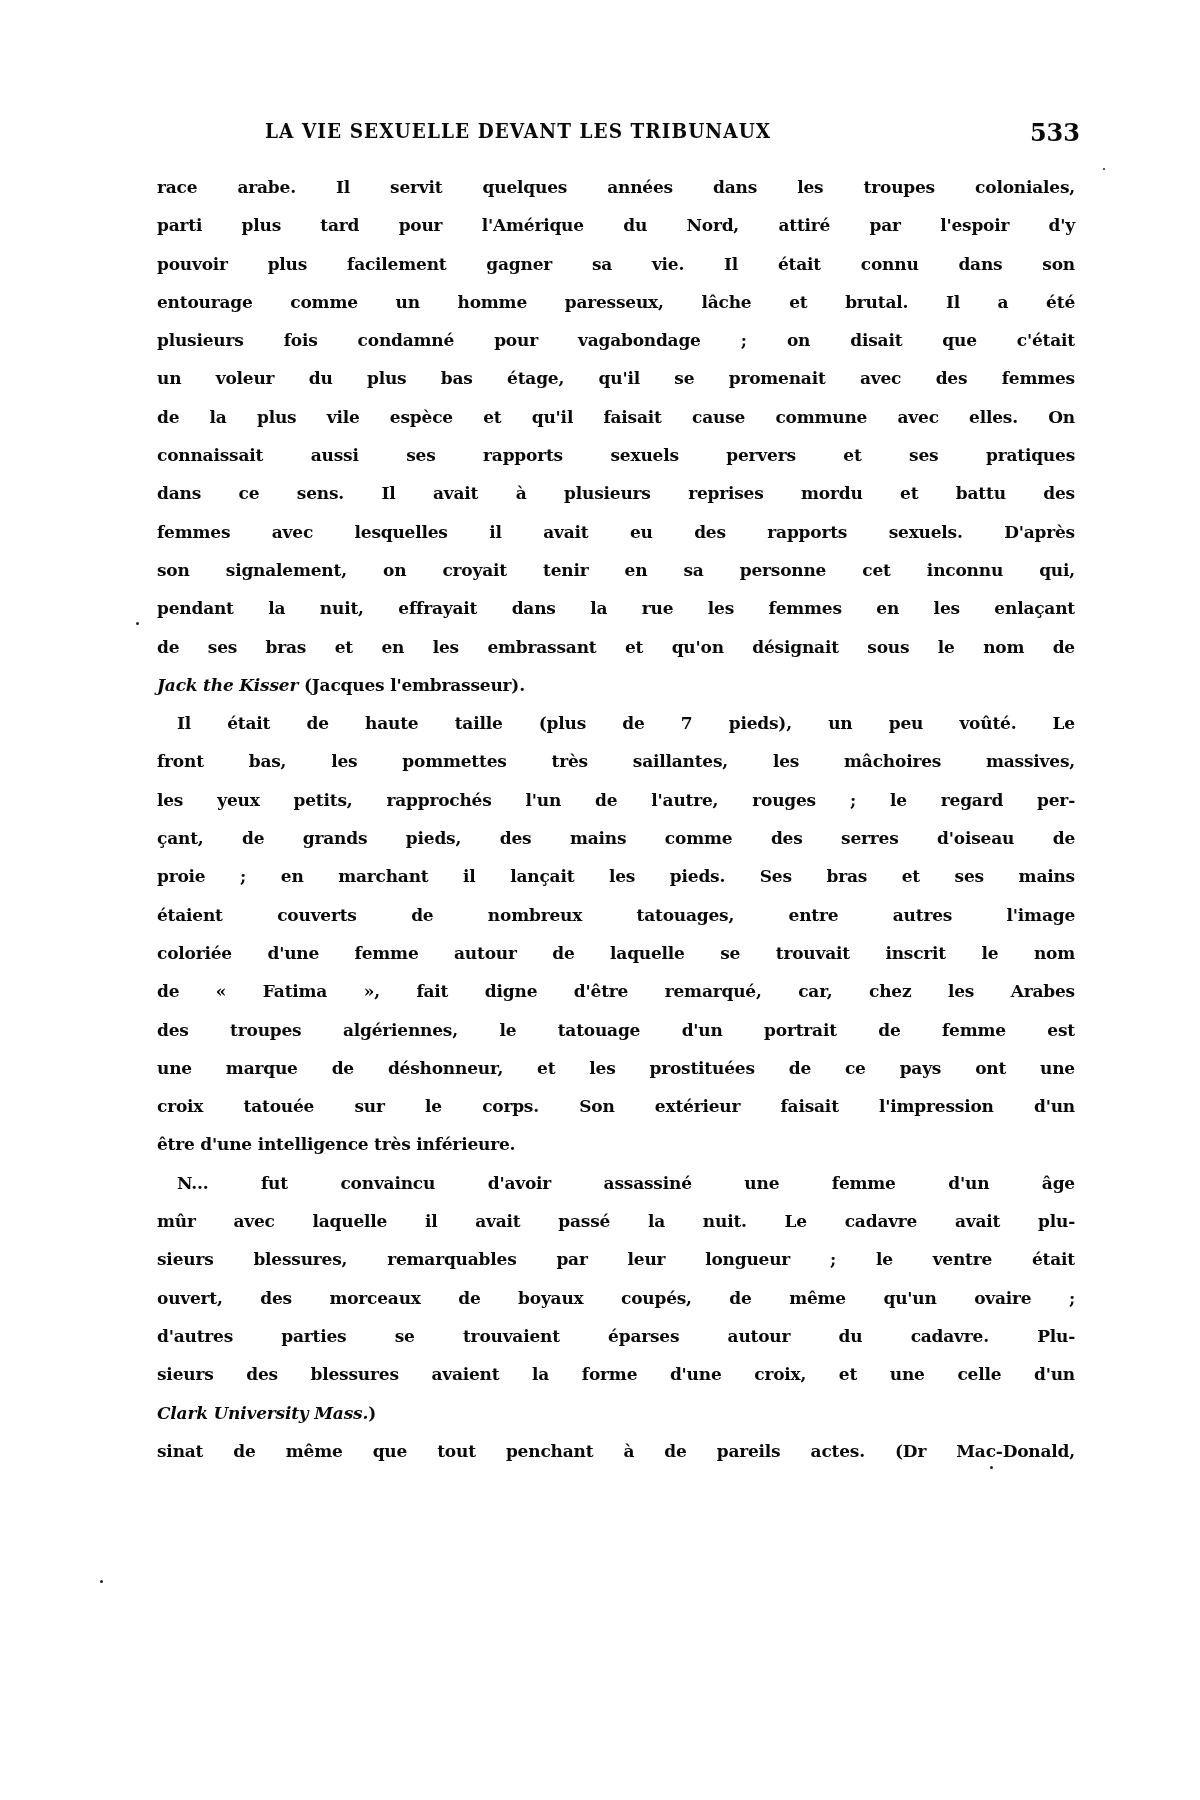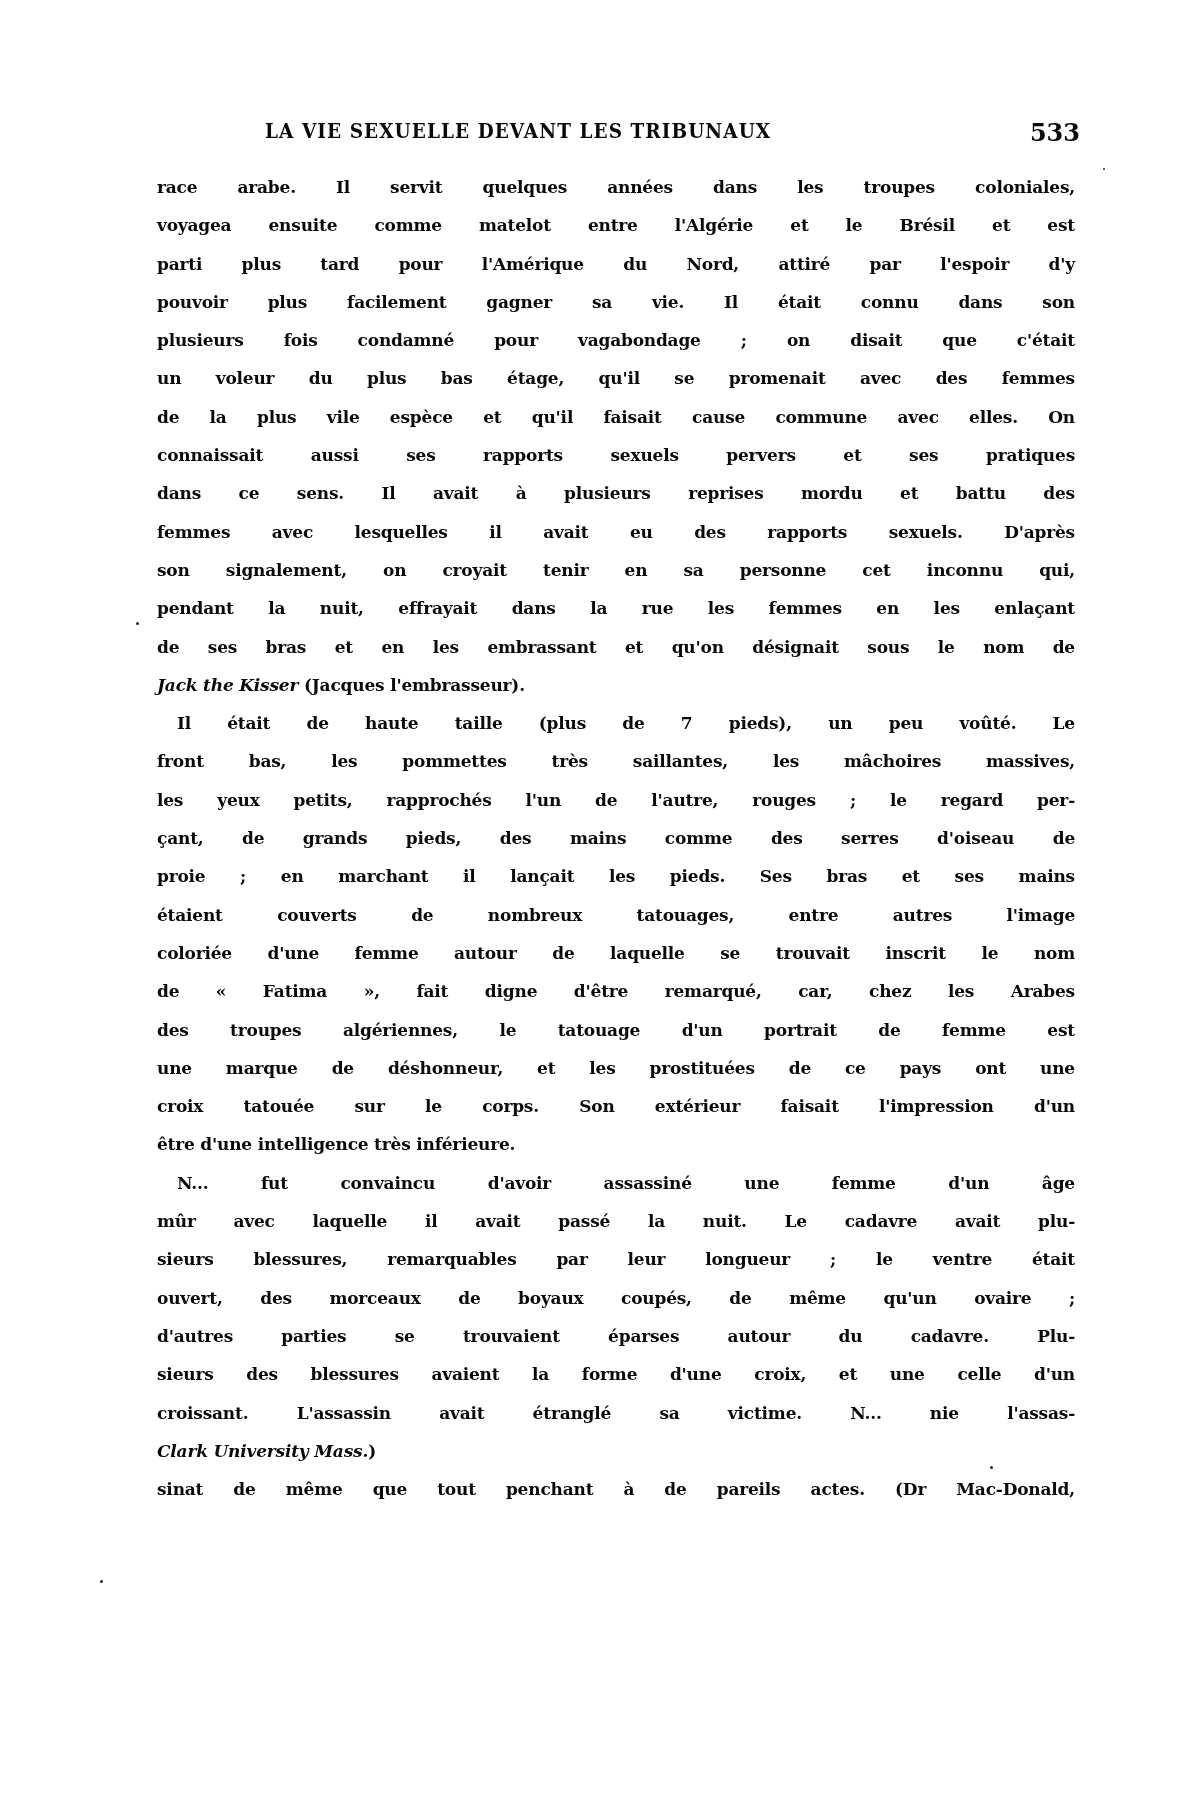--- a/index.html
+++ b/index.html
@@ -88,23 +88,23 @@
 
   <div class="running-head">
     <span class="running-title">LA VIE SEXUELLE DEVANT LES TRIBUNAUX</span>
     <span class="page-number">533</span>
   </div>
 
   <div class="body-text">
 
     <div>
       <span class="line">race arabe. Il servit quelques années dans les troupes coloniales,</span>
-      <span class="line">voyagea ensuite comme matelot entre l'Algérie et le Brésil et est</span>
       <span class="line">parti plus tard pour l'Amérique du Nord, attiré par l'espoir d'y</span>
       <span class="line">pouvoir plus facilement gagner sa vie. Il était connu dans son</span>
+      <span class="line">entourage comme un homme paresseux, lâche et brutal. Il a été</span>
       <span class="line">plusieurs fois condamné pour vagabondage ; on disait que c'était</span>
       <span class="line">un voleur du plus bas étage, qu'il se promenait avec des femmes</span>
       <span class="line">de la plus vile espèce et qu'il faisait cause commune avec elles. On</span>
       <span class="line">connaissait aussi ses rapports sexuels pervers et ses pratiques</span>
       <span class="line">dans ce sens. Il avait à plusieurs reprises mordu et battu des</span>
       <span class="line">femmes avec lesquelles il avait eu des rapports sexuels. D'après</span>
       <span class="line">son signalement, on croyait tenir en sa personne cet inconnu qui,</span>
       <span class="line">pendant la nuit, effrayait dans la rue les femmes en les enlaçant</span>
       <span class="line">de ses bras et en les embrassant et qu'on désignait sous le nom de</span>
       <span class="line last"><span class="ital">Jack the Kisser</span><span> (Jacques l'embrasseur).</span></span>
@@ -125,21 +125,20 @@
       <span class="line last">être d'une intelligence très inférieure.</span>
     </div>
 
     <div>
       <span class="line indent">N... fut convaincu d'avoir assassiné une femme d'un âge</span>
       <span class="line">mûr avec laquelle il avait passé la nuit. Le cadavre avait plu-</span>
       <span class="line">sieurs blessures, remarquables par leur longueur ; le ventre était</span>
       <span class="line">ouvert, des morceaux de boyaux coupés, de même qu'un ovaire ;</span>
       <span class="line">d'autres parties se trouvaient éparses autour du cadavre. Plu-</span>
       <span class="line">sieurs des blessures avaient la forme d'une croix, et une celle d'un</span>
-      <span class="line">croissant. L'assassin avait étranglé sa victime. N... nie l'assas-</span>
       <span class="line last"><span class="ital">Clark University Mass.</span><span>)</span></span>
       <span class="line">sinat de même que tout penchant à de pareils actes. (Dr Mac-Donald,</span>
     </div>
 
   </div>
 
   <span class="speck" style="left:136px; top:622px;"></span>
   <span class="speck" style="left:990px; top:1466px;"></span>
   <span class="speck" style="left:100px; top:1580px;"></span>
   <span class="speck" style="left:1103px; top:168px; width:2px; height:2px;"></span>

